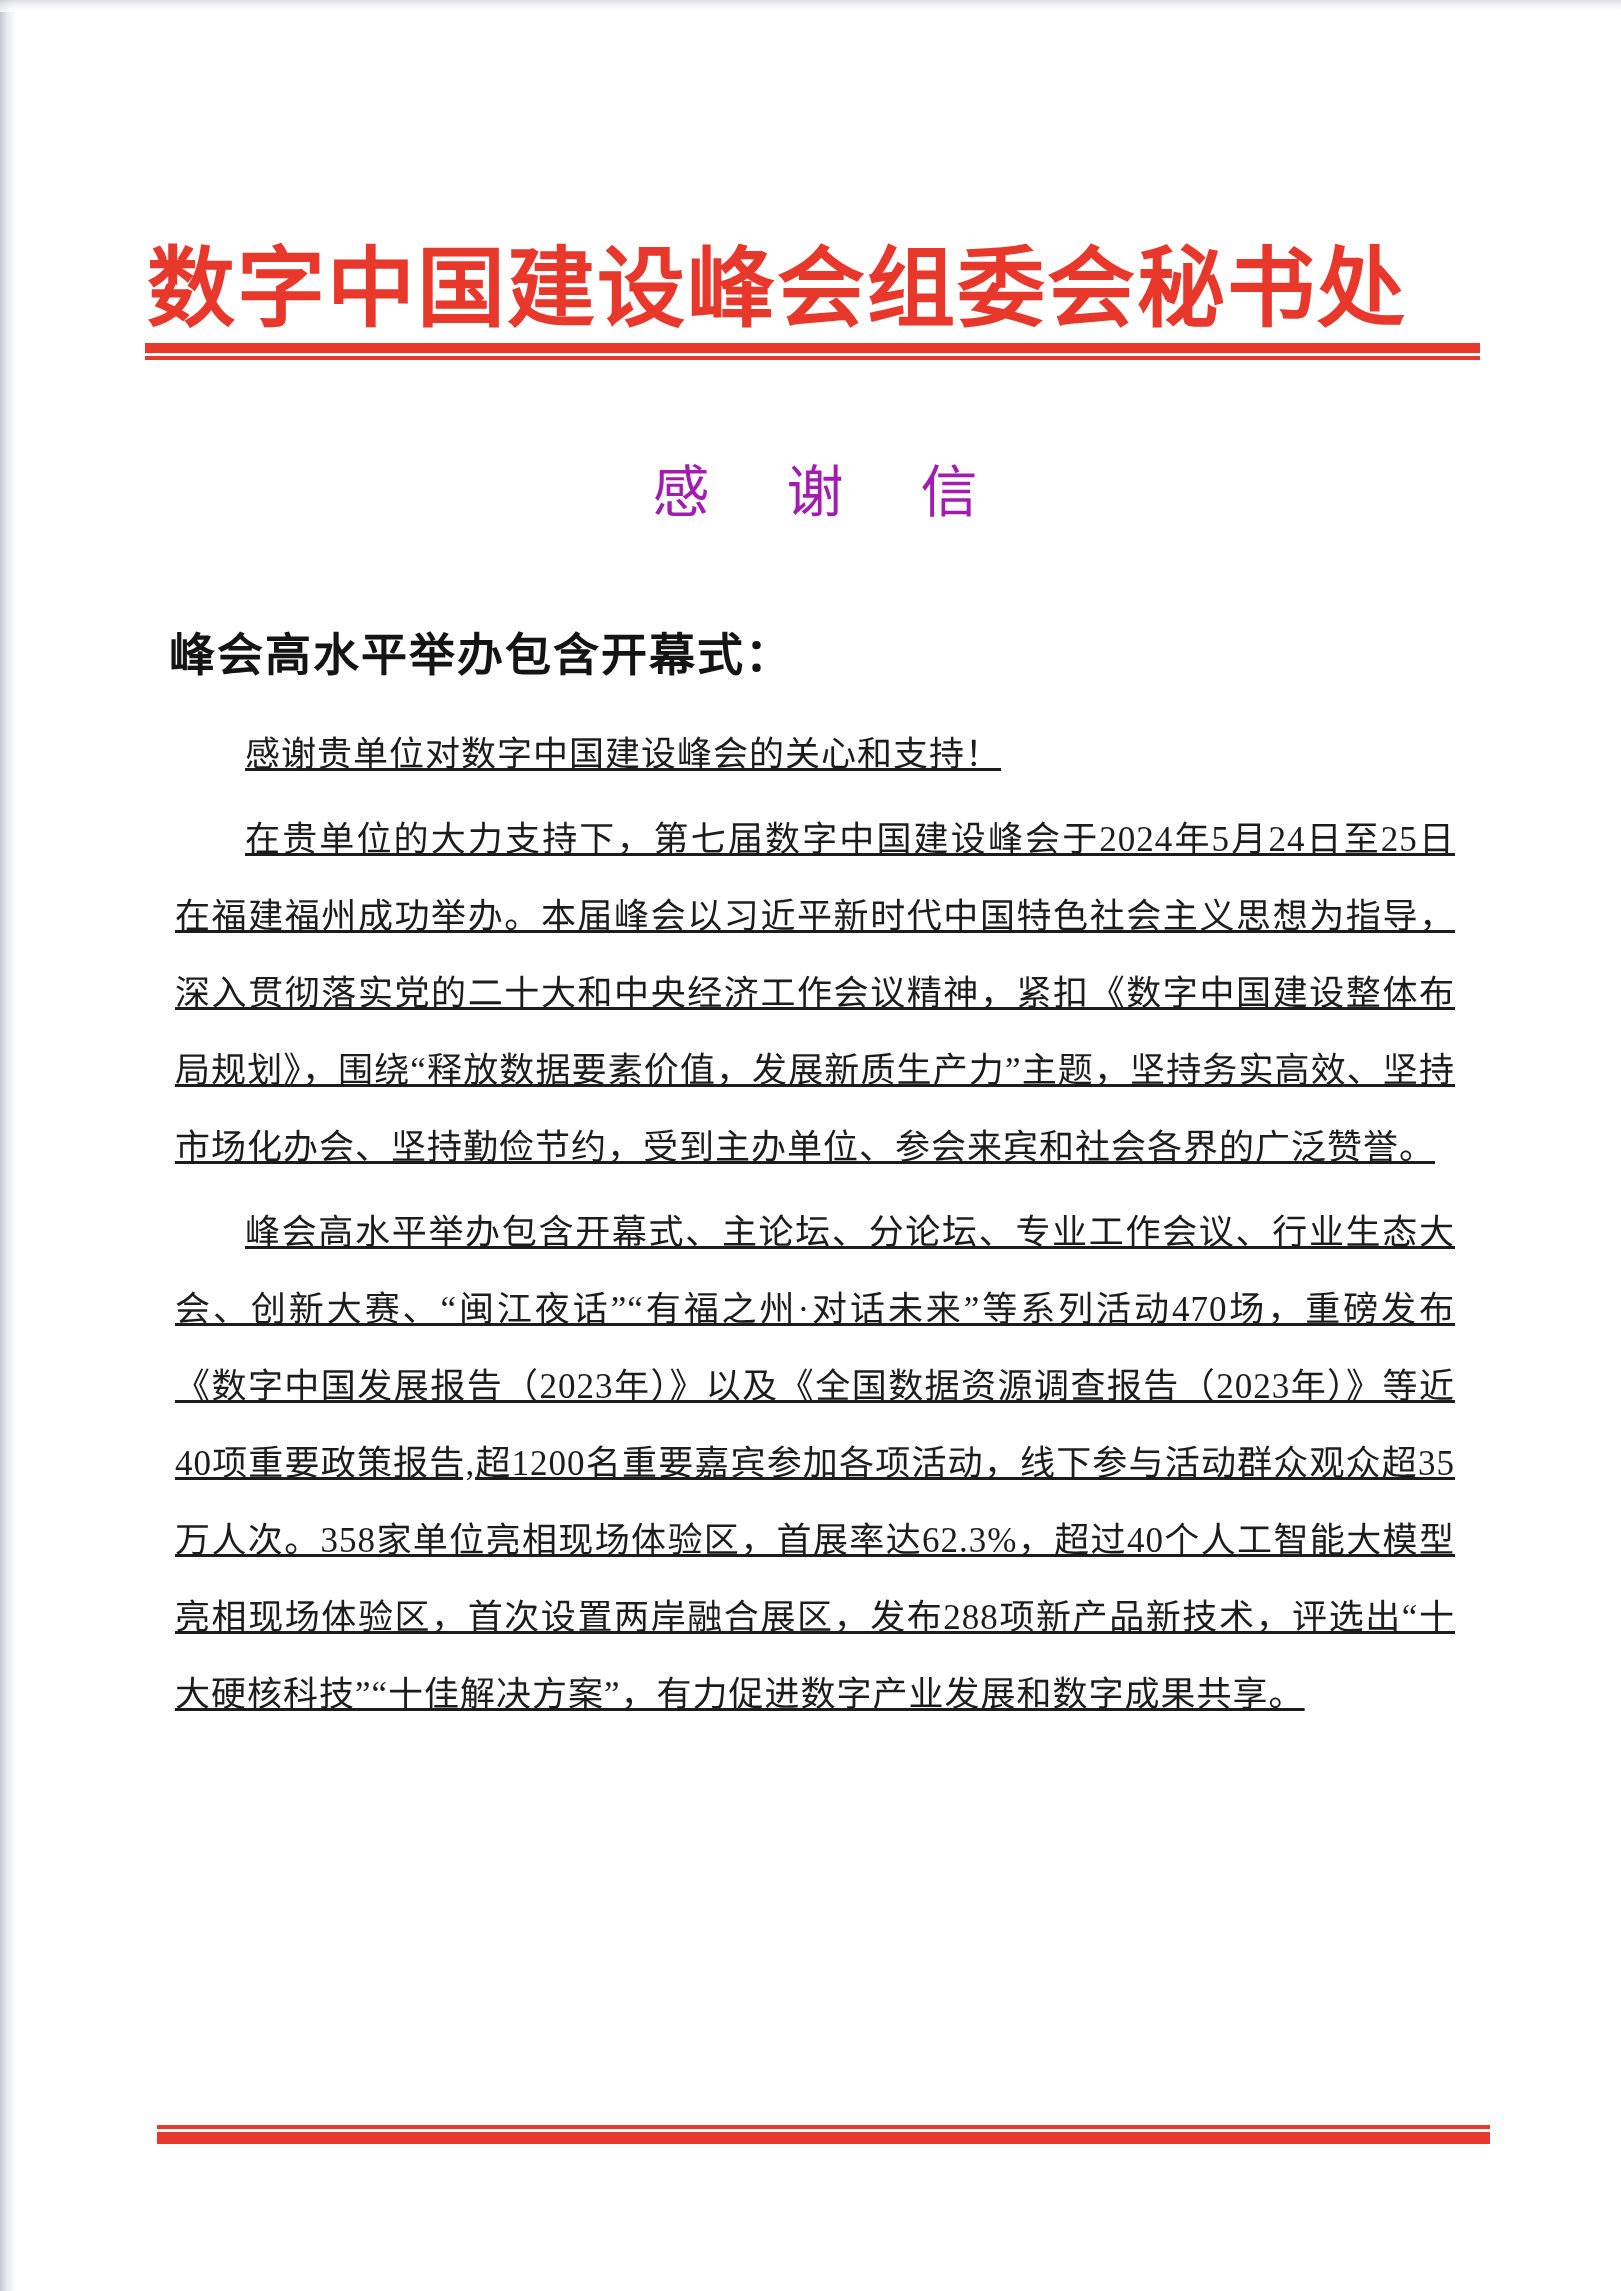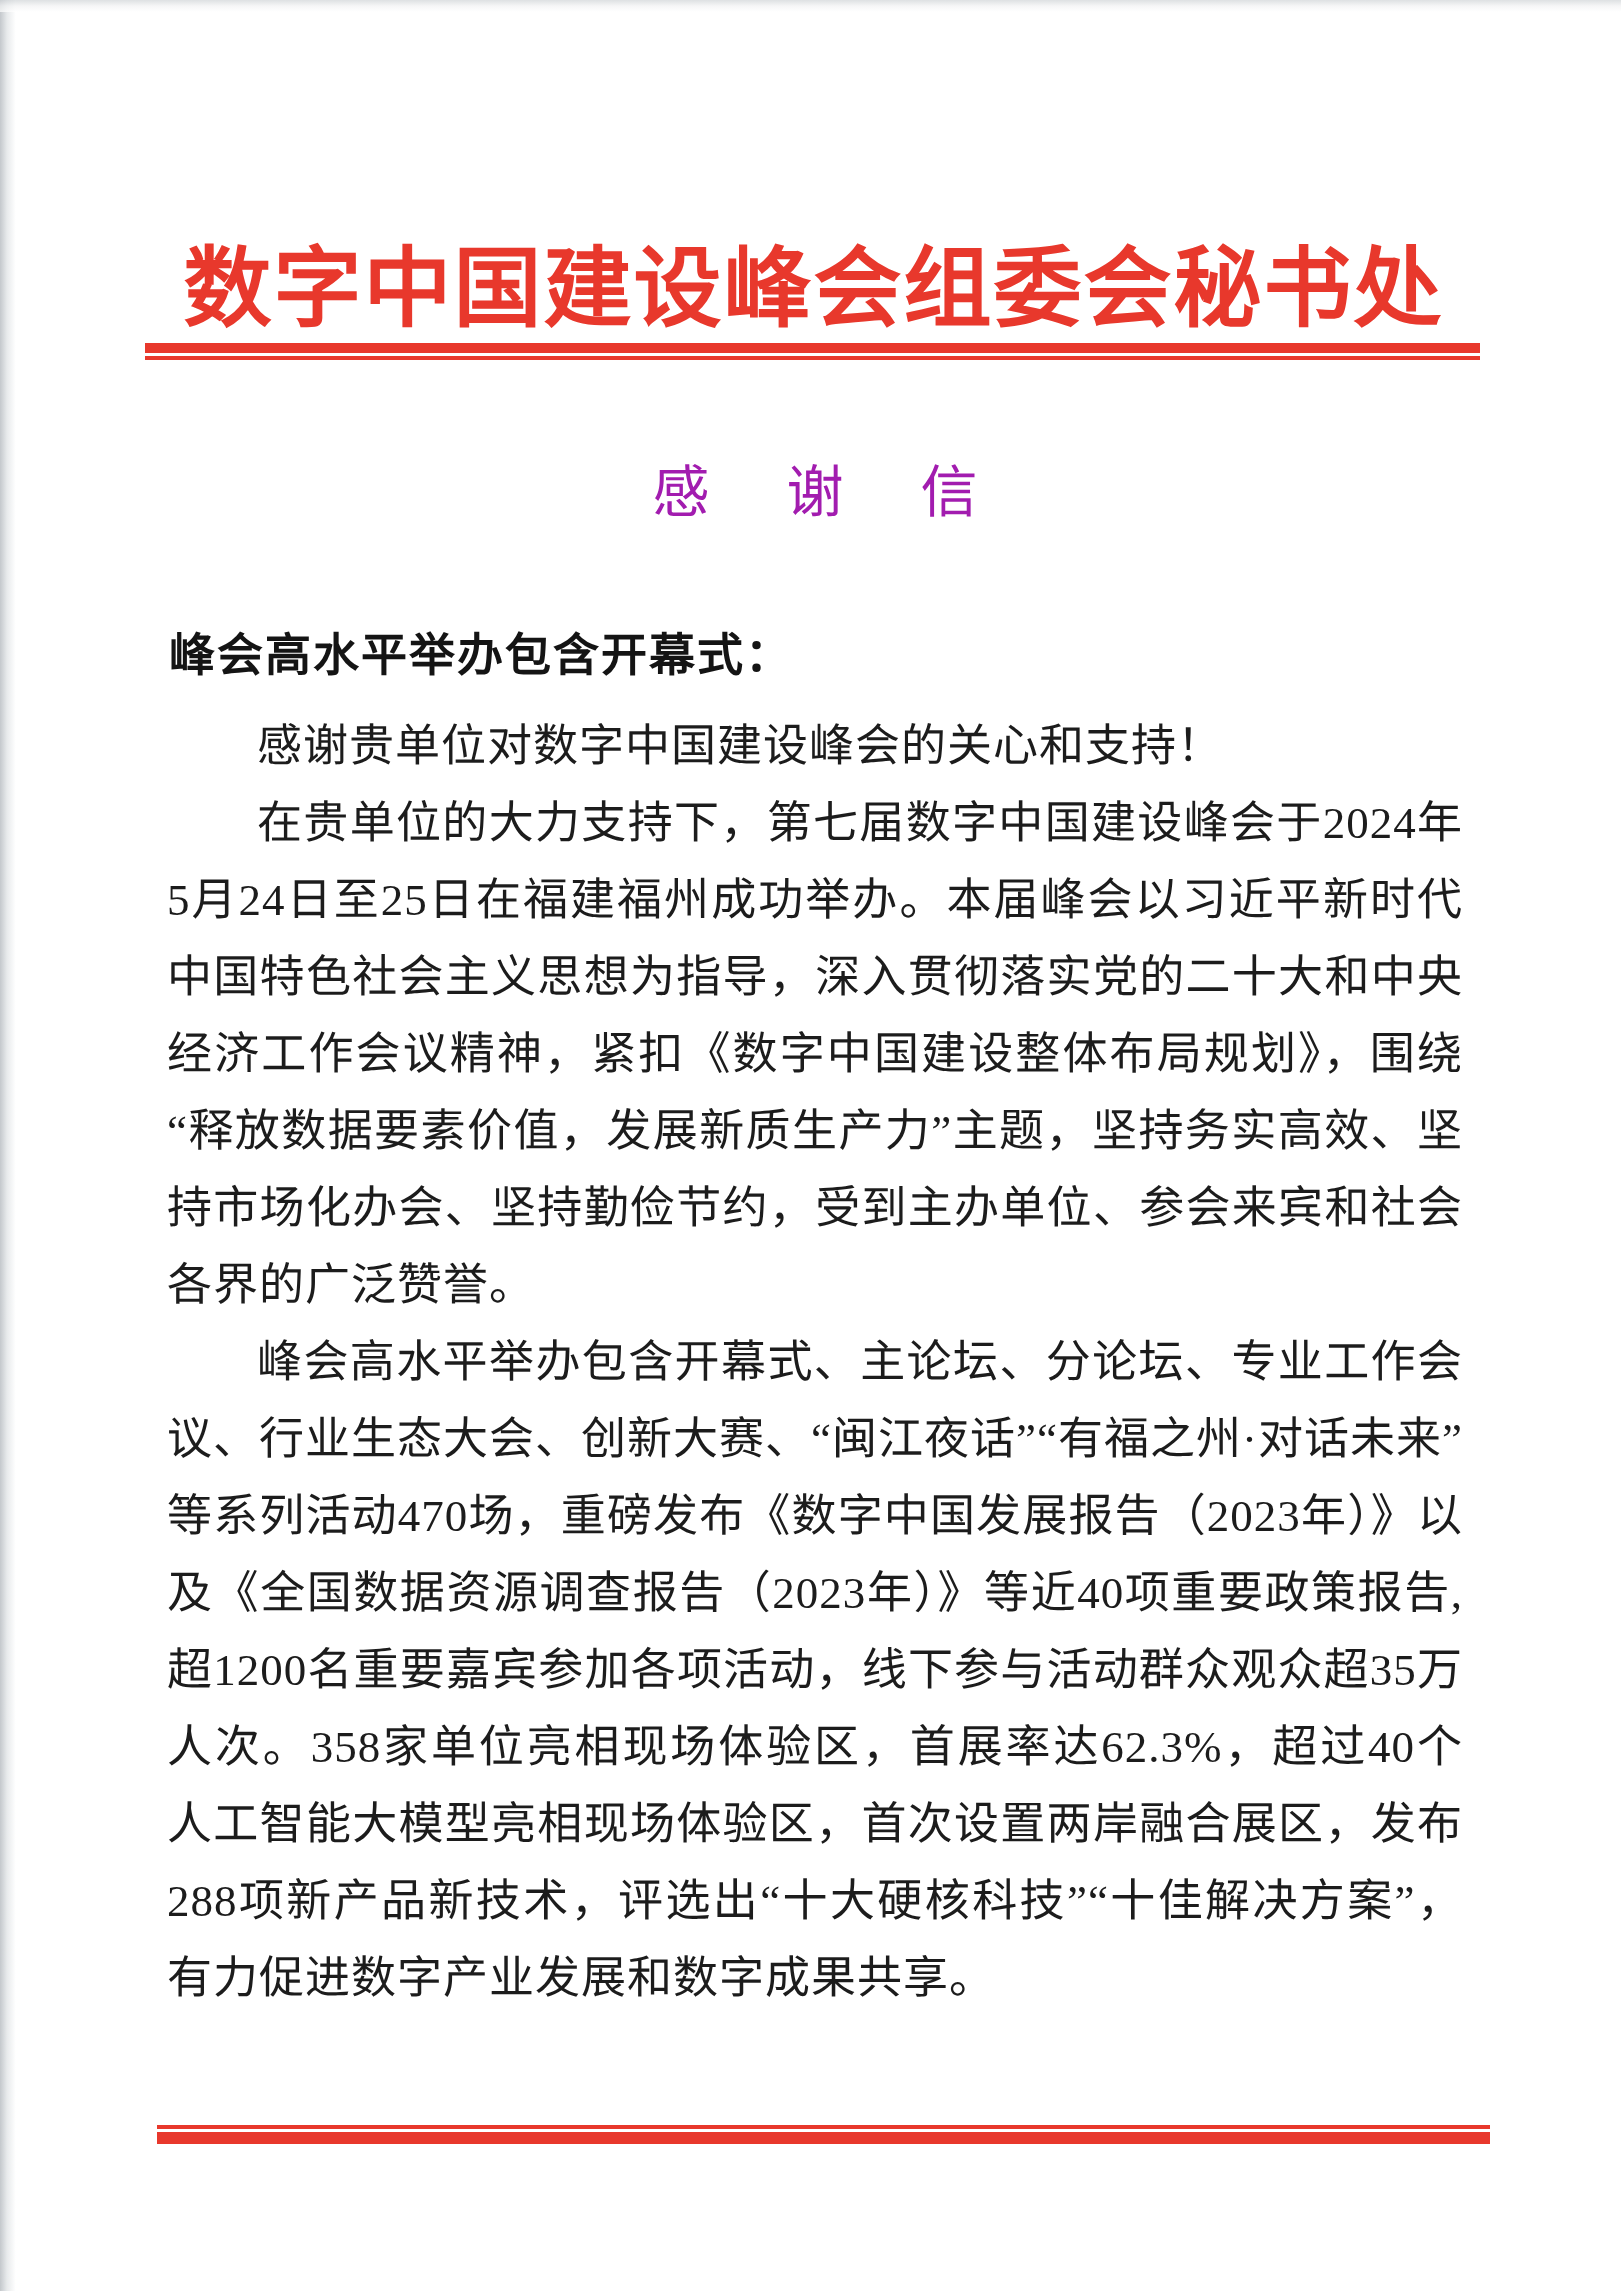--- a/index.html
+++ b/index.html
@@ -28,21 +28,20 @@
     left: 0; top: 0;
     width: 100%; height: 11.8px;
     background: linear-gradient(to bottom, #cfd3d6 0px, #f1f2f3 5.9px, #ffffff 11.8px);
     opacity: 0.7;
   }
   .letterhead {
     position: absolute;
     left: 147px;
     top: 238px;
     width: 1333px;
-    text-align: center;
     font-size: 88px;
     line-height: 104px;
     font-weight: bold;
     letter-spacing: 2px;
     color: #e8382c;
     font-family: "Liberation Serif", "DejaVu Serif", serif;
     white-space: nowrap;
   }
   .rule-top {
     position: absolute;
@@ -87,27 +86,28 @@
     font-family: "Liberation Sans", "DejaVu Sans", sans-serif;
   }
   .body-text {
     position: absolute;
     left: 167px;
     top: 708px;
     width: 1296px;
     color: #1c1c1c;
   }
   .body-text p {
-    margin: 0;
+    margin: 8px;
     text-indent: 2em;
-    font-size: 45px;
+    font-size: 35px;
     line-height: 77px;
     letter-spacing: 1px;
     text-align: justify;
     font-family: "Liberation Serif", "DejaVu Serif", serif;
+    text-decoration: underline;
   }
   .rule-bottom {
     position: absolute;
     left: 157px;
     top: 2125px;
     width: 1333px;
   }
   .rule-bottom .thin {
     height: 3.9px;
     background: #e8382c;

